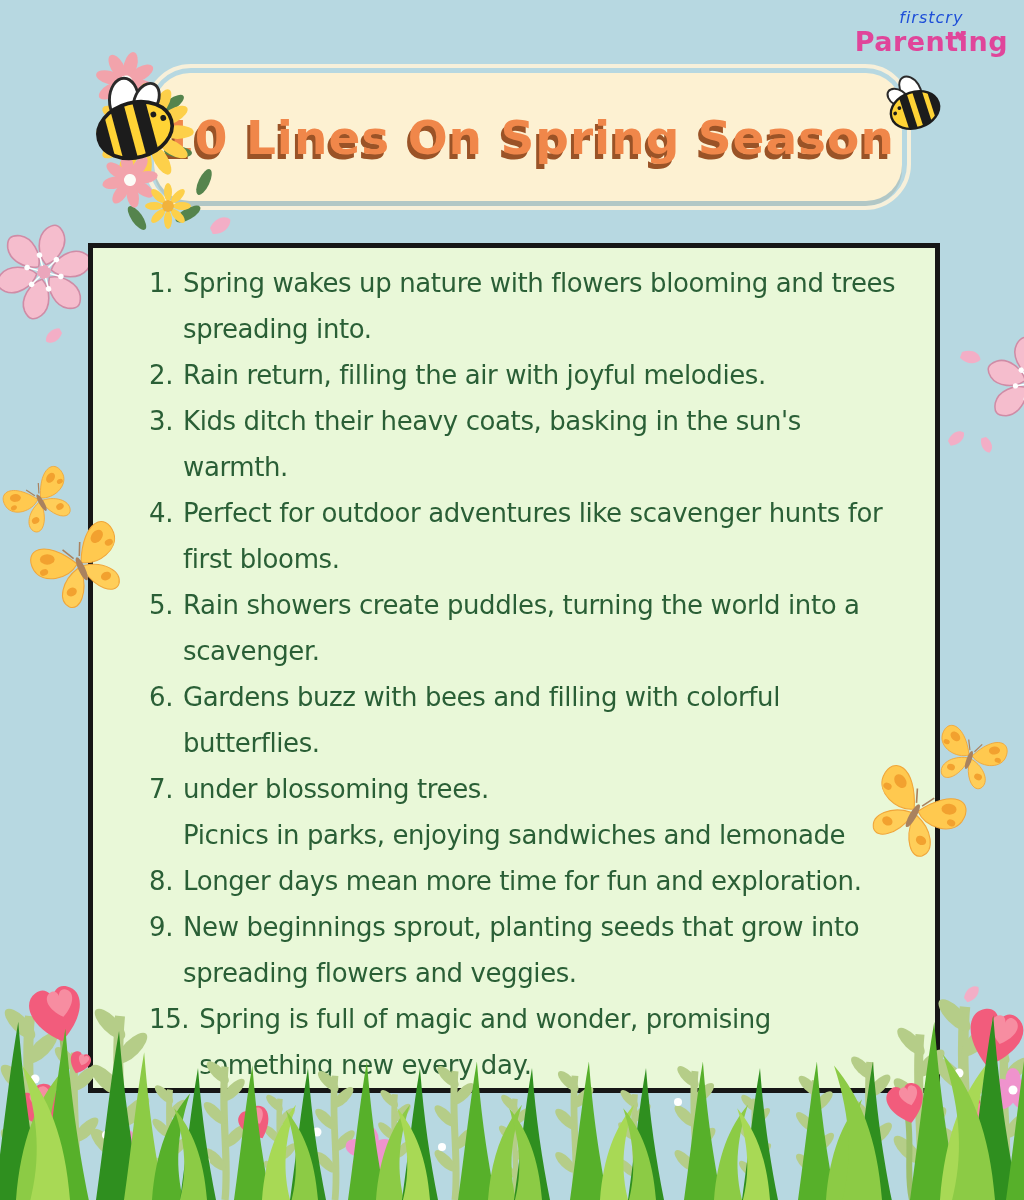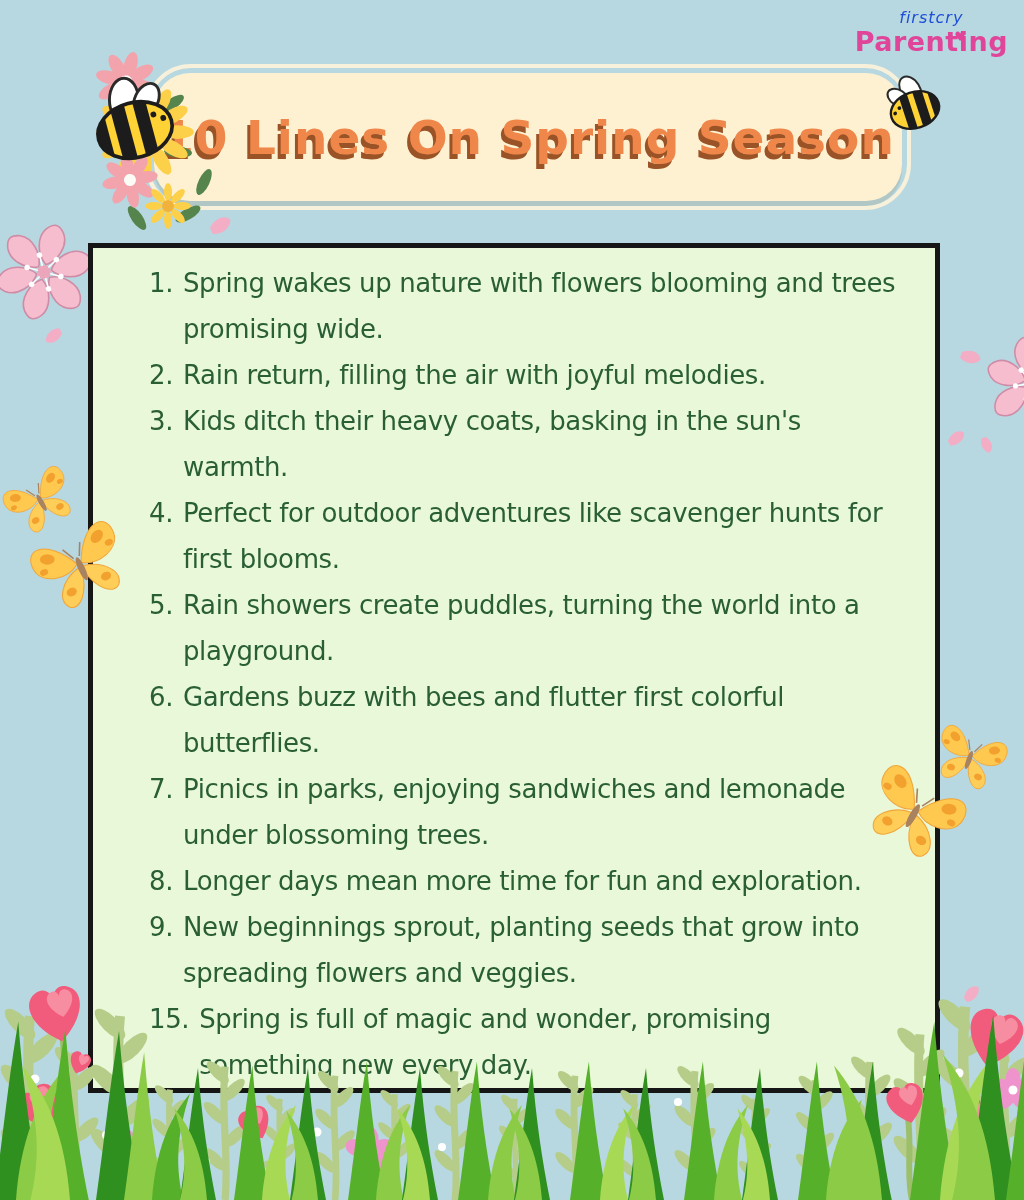--- a/index.html
+++ b/index.html
@@ -221,21 +221,21 @@
     <div class="title">10 Lines On Spring Season</div>
   </div>
 </div>
 
 <div class="panel">
   <div class="list">
     <div class="item">
       <span class="num">1.</span>
       <span class="txt">
           <div>Spring wakes up nature with flowers blooming and trees</div>
-          <div>promising wide.</div>
+          <div>spreading into.</div>
         </span>
     </div>
     <div class="item">
       <span class="num">2.</span>
       <span class="txt">
           <div>Rain return, filling the air with joyful melodies.</div>
         </span>
     </div>
     <div class="item">
       <span class="num">3.</span>
@@ -248,35 +248,35 @@
       <span class="num">4.</span>
       <span class="txt">
           <div>Perfect for outdoor adventures like scavenger hunts for</div>
           <div>first blooms.</div>
         </span>
     </div>
     <div class="item">
       <span class="num">5.</span>
       <span class="txt">
           <div>Rain showers create puddles, turning the world into a</div>
-          <div>playground.</div>
+          <div>scavenger.</div>
         </span>
     </div>
     <div class="item">
       <span class="num">6.</span>
       <span class="txt">
-          <div>Gardens buzz with bees and flutter first colorful</div>
+          <div>Gardens buzz with bees and filling with colorful</div>
           <div>butterflies.</div>
         </span>
     </div>
     <div class="item">
       <span class="num">7.</span>
       <span class="txt">
+          <div>under blossoming trees.</div>
           <div>Picnics in parks, enjoying sandwiches and lemonade</div>
-          <div>under blossoming trees.</div>
         </span>
     </div>
     <div class="item">
       <span class="num">8.</span>
       <span class="txt">
           <div>Longer days mean more time for fun and exploration.</div>
         </span>
     </div>
     <div class="item">
       <span class="num">9.</span>

